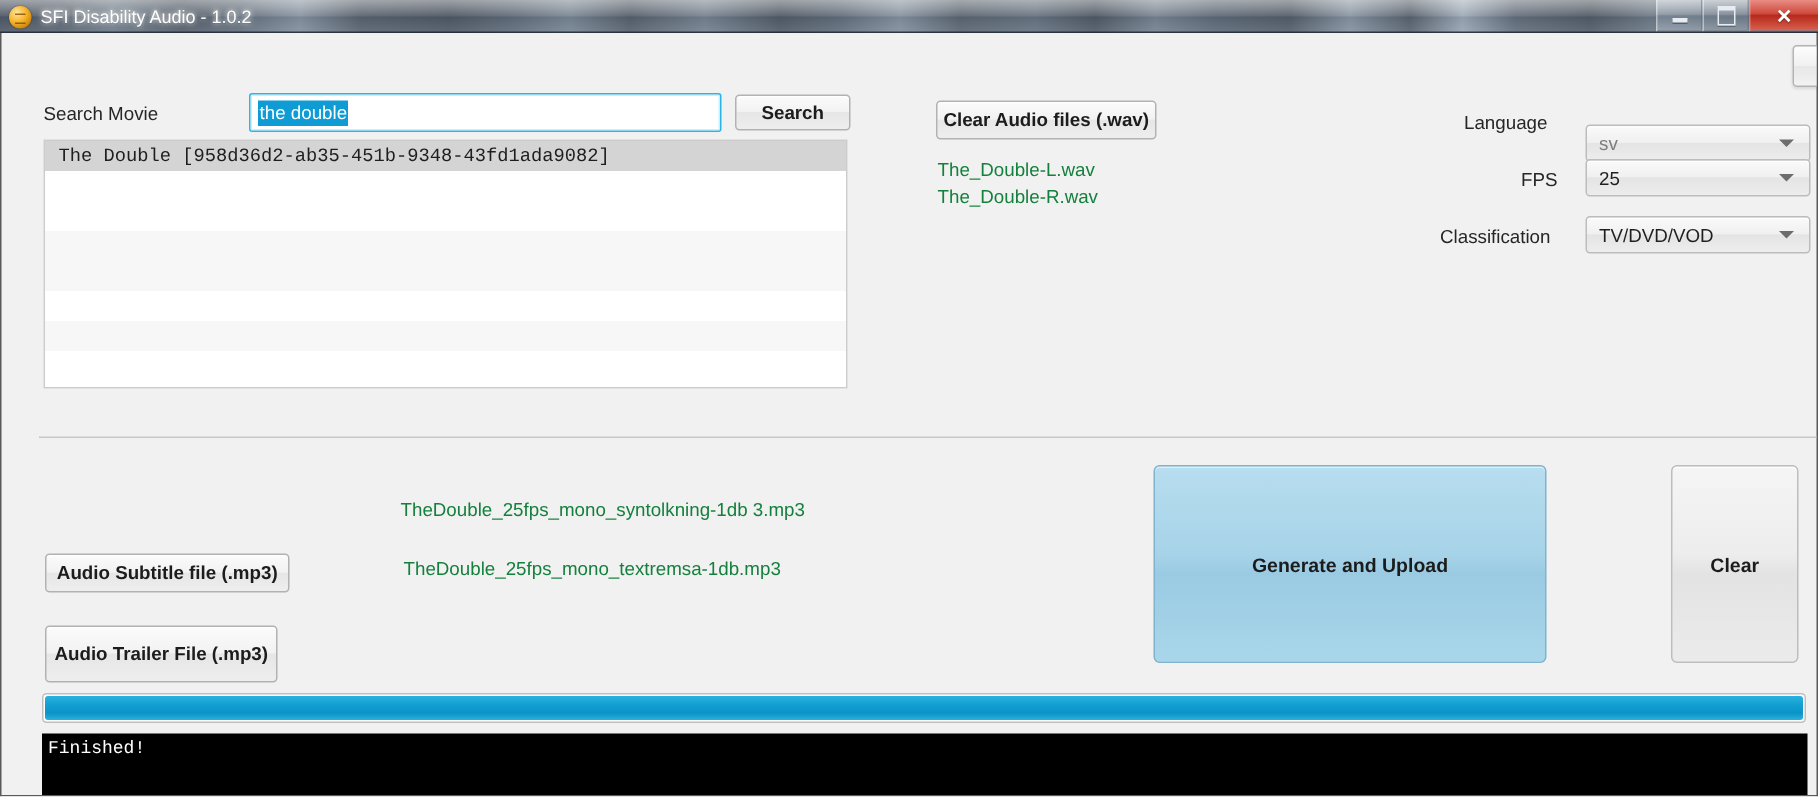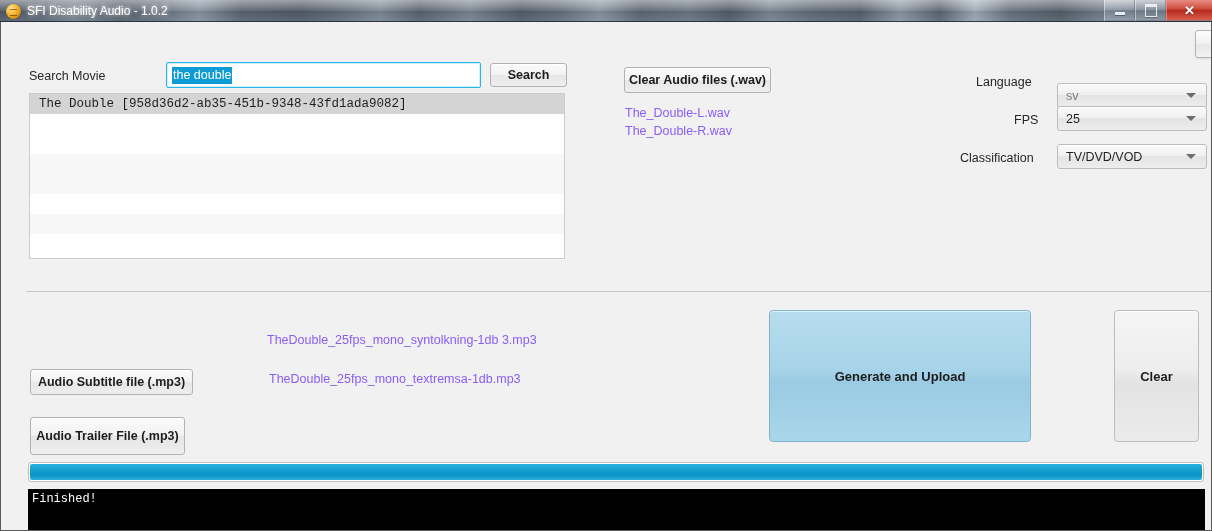--- a/index.html
+++ b/index.html
@@ -219,21 +219,21 @@
     font-family: Liberation Mono, monospace;
   }
   .listrow.selected { background: #d4d4d4; }
   .listrow.alt      { background: #f7f7f7; }
   .listrow.plain    { background: #ffffff; }
 
   
   .filetext {
     position: absolute;
     font-size: 12.5px;
-    color: #8b5cf6;
+    color: #15803d;
     white-space: nowrap;
   }
 
   
   .combo {
     position: absolute;
     box-sizing: border-box;
     width: 150px;
     height: 25px;
     border: 1px solid #bcbcbc;

